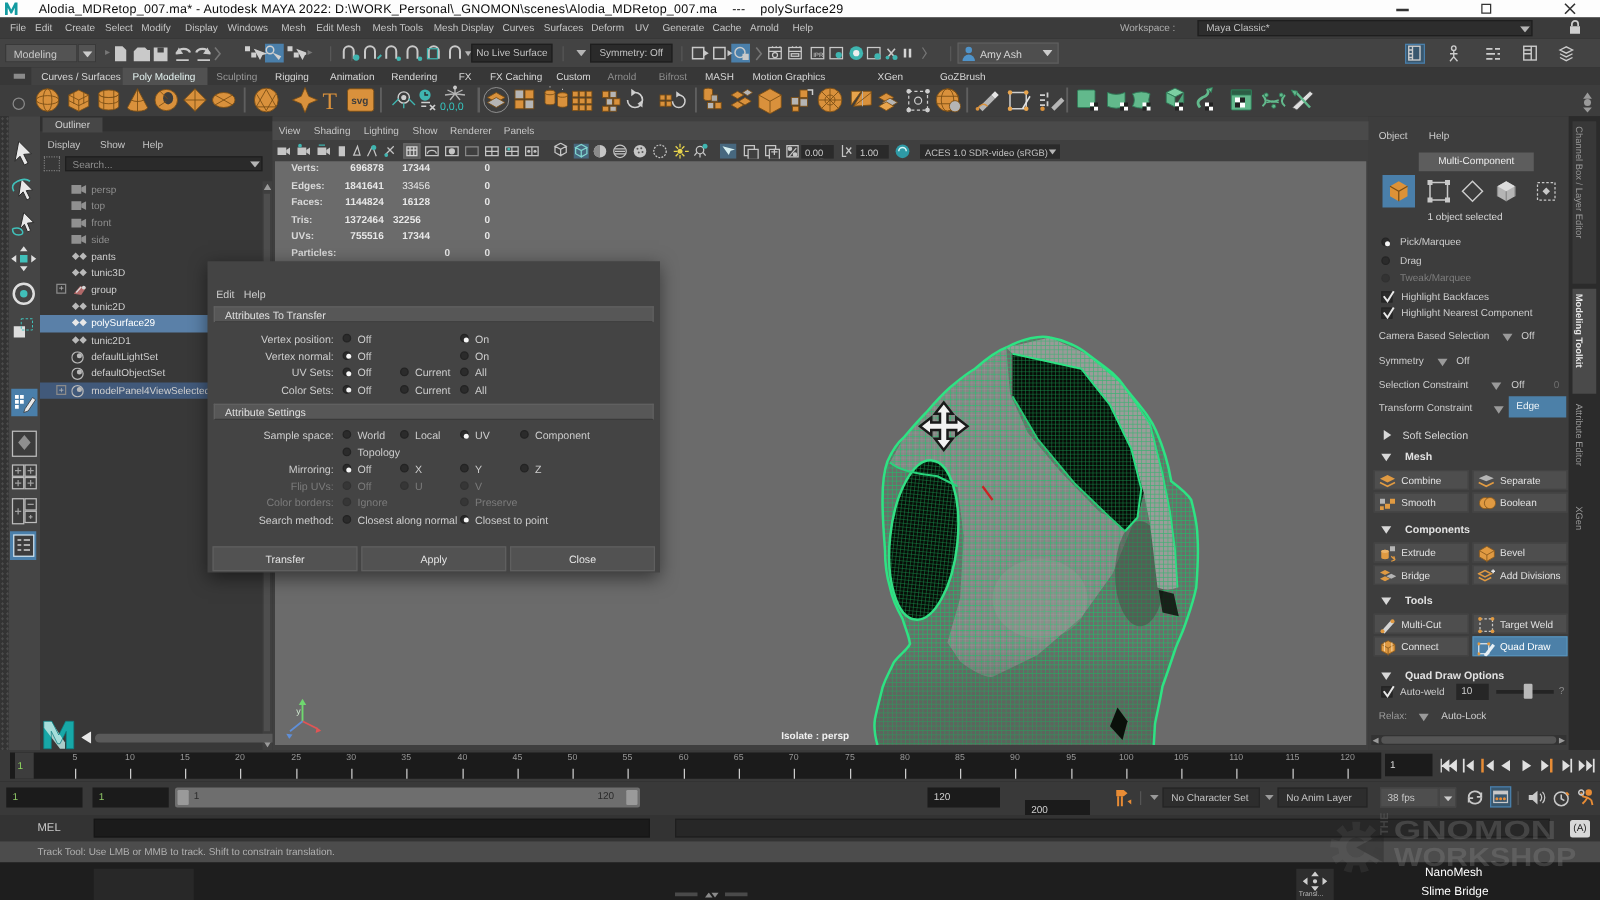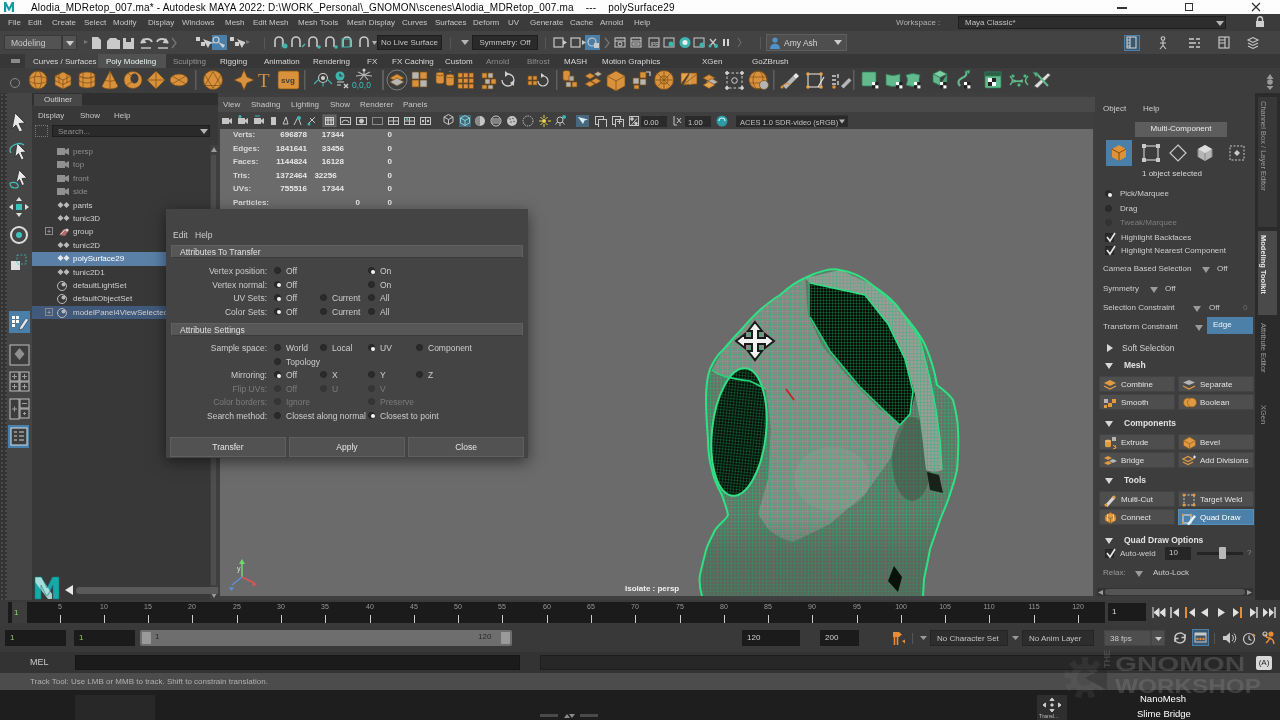--- a/index.html
+++ b/index.html
@@ -840,21 +840,21 @@
     <div class="a" style="left:13px;top:28px;font-size:8px;color:#d8d8d8;font-weight:bold">Faces:</div>
     <div class="a" style="left:13px;top:41.5px;font-size:8px;color:#d8d8d8;font-weight:bold">Tris:</div>
     <div class="a" style="left:13px;top:55px;font-size:8px;color:#d8d8d8;font-weight:bold">UVs:</div>
     <div class="a" style="left:13px;top:68.5px;font-size:8px;color:#d8d8d8;font-weight:bold">Particles:</div>
     <div class="a" style="left:50px;top:1px;width:37px;text-align:right;font-size:8px;color:#e8e8e8;font-weight:bold">696878</div>
     <div class="a" style="left:50px;top:14.5px;width:37px;text-align:right;font-size:8px;color:#e8e8e8;font-weight:bold">1841641</div>
     <div class="a" style="left:50px;top:28px;width:37px;text-align:right;font-size:8px;color:#e8e8e8;font-weight:bold">1144824</div>
     <div class="a" style="left:50px;top:41.5px;width:37px;text-align:right;font-size:8px;color:#e8e8e8;font-weight:bold">1372464</div>
     <div class="a" style="left:50px;top:55px;width:37px;text-align:right;font-size:8px;color:#e8e8e8;font-weight:bold">755516</div>
     <div class="a" style="left:87px;top:1px;width:37px;text-align:right;font-size:8px;color:#e8e8e8;font-weight:bold">17344</div>
-    <div class="a" style="left:87px;top:14.5px;width:37px;text-align:right;font-size:8px;color:#e8e8e8;font-weight:bold">33456</div>
+    <div class="a" style="left:87px;top:14.5px;width:37px;text-align:right;font-size:8px;color:#e8e8e8;font-weight:normal">33456</div>
     <div class="a" style="left:87px;top:28px;width:37px;text-align:right;font-size:8px;color:#e8e8e8;font-weight:bold">16128</div>
     <div class="a" style="left:87px;top:41.5px;width:37px;text-align:center;font-size:8px;color:#e8e8e8;font-weight:bold">32256</div>
     <div class="a" style="left:87px;top:55px;width:37px;text-align:right;font-size:8px;color:#e8e8e8;font-weight:bold">17344</div>
     <div class="a" style="left:120px;top:68.5px;width:20px;text-align:right;font-size:8px;color:#e8e8e8;font-weight:bold">0</div>
     <div class="a" style="left:135px;top:1px;width:37px;text-align:right;font-size:8px;color:#e8e8e8;font-weight:bold">0</div>
     <div class="a" style="left:135px;top:14.5px;width:37px;text-align:right;font-size:8px;color:#e8e8e8;font-weight:bold">0</div>
     <div class="a" style="left:135px;top:28px;width:37px;text-align:right;font-size:8px;color:#e8e8e8;font-weight:bold">0</div>
     <div class="a" style="left:135px;top:41.5px;width:37px;text-align:right;font-size:8px;color:#e8e8e8;font-weight:bold">0</div>
     <div class="a" style="left:135px;top:55px;width:37px;text-align:right;font-size:8px;color:#e8e8e8;font-weight:bold">0</div>
     <div class="a" style="left:135px;top:68.5px;width:37px;text-align:right;font-size:8px;color:#e8e8e8;font-weight:bold">0</div>
@@ -1174,21 +1174,21 @@
 <div class="a" style="left:0;top:625px;width:1280px;height:27px;background:#393939" id="rangerow">
  <div class="a" style="left:5px;top:5px;width:61px;height:16px;background:#1b1b1b;color:#90c968;font-size:8px;line-height:15px;padding-left:5px">1</div>
  <div class="a" style="left:74px;top:5px;width:61px;height:16px;background:#1b1b1b;color:#90c968;font-size:8px;line-height:15px;padding-left:5px">1</div>
  <div class="a" style="left:140px;top:5px;width:372px;height:16px;background:#6e6e6e;border-radius:2px">
   <div class="a" style="left:2px;top:2px;width:9px;height:12px;background:#9a9a9a;border-radius:1px"></div>
   <div class="a" style="left:361px;top:2px;width:9px;height:12px;background:#9a9a9a;border-radius:1px"></div>
   <div class="a" style="left:15px;top:2px;font-size:8px;color:#2a2a2a">1</div>
   <div class="a" style="left:338px;top:2px;font-size:8px;color:#2a2a2a">120</div>
  </div>
  <div class="a" style="left:742px;top:5px;width:58px;height:16px;background:#1b1b1b;color:#cfcfcf;font-size:8px;line-height:15px;padding-left:5px">120</div>
- <div class="a" style="left:820px;top:5px;width:39px;height:16px;background:#1b1b1b;color:#cfcfcf;font-size:8px;line-height:15px;padding-left:5px">200</div>
+ <div class="a" style="left:820px;top:15px;width:52px;height:16px;background:#1b1b1b;color:#cfcfcf;font-size:8px;line-height:15px;padding-left:5px">200</div>
  <svg class="a" style="left:890px;top:6px" width="16" height="15" viewBox="0 0 16 15">
       <path d="M3 1 h6 l3 2.5 -3 2.5 h-6 z" fill="#e88c35"></path>
       <path d="M4.5 6 v8 M7.5 6 v8" stroke="#e88c35" stroke-width="1.6"></path>
       <path d="M12 10 l3 -1.5 v4 z" fill="#e88c35"></path>
     </svg>
  <div class="a" style="left:912px;top:8px;width:1px;height:11px;background:#555"></div>
  <svg class="a" style="left:920px;top:11px" width="7" height="4">
       <path d="M0 0 h7 l-3.5 4 z" fill="#9a9a9a"></path>
     </svg>
  <div class="a" style="left:930px;top:5px;width:78px;height:16px;background:#2d2d2d;border:1px solid #252525;color:#c3c3c3;font-size:8px;line-height:15px;padding-left:6px">No Character Set</div>

